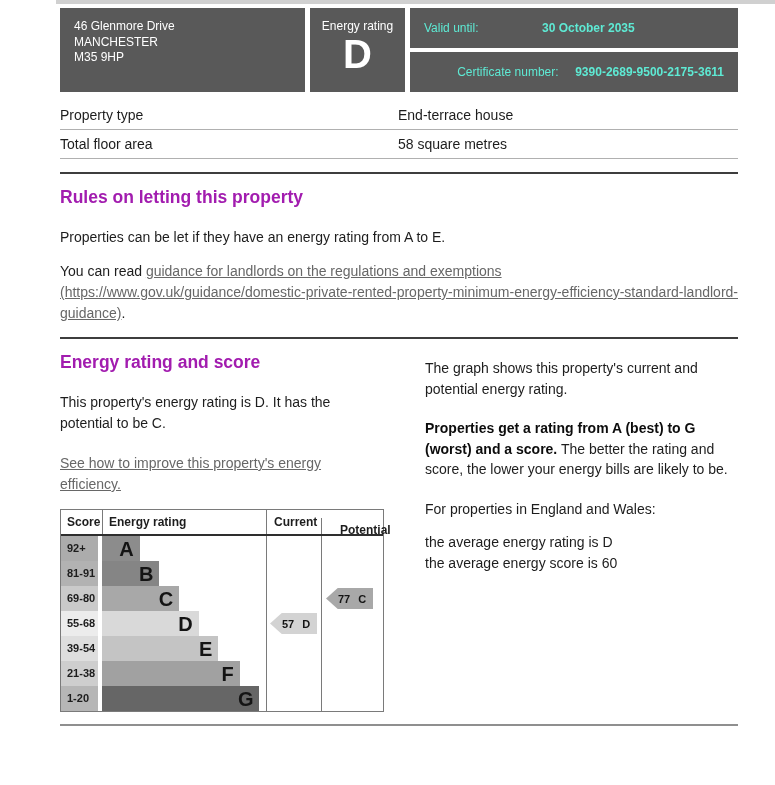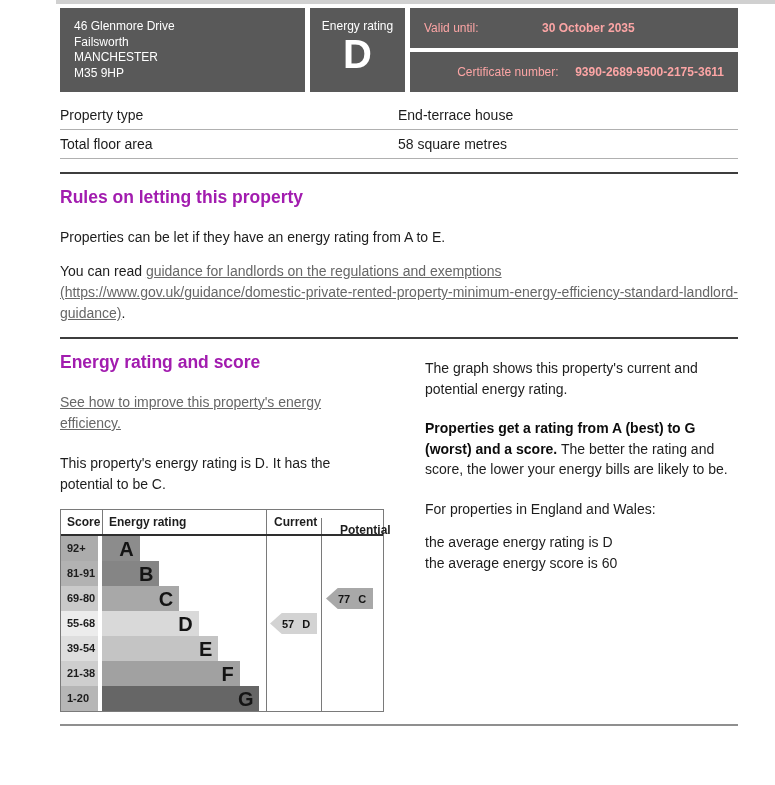--- a/index.html
+++ b/index.html
@@ -10,21 +10,21 @@
   .top-strip{position:absolute;left:56px;right:0;top:0;height:4px;background:#d0d0d0;}
   .page{position:absolute;left:60px;top:8px;width:678px;}
 
   
   .hdr{display:flex;gap:5px;height:84px;}
   .addr-box{width:245px;box-sizing:border-box;color:#fff;padding:11px 14px;font-size:12px;line-height:15.5px;}
   .rating-box{width:95px;box-sizing:border-box;color:#fff;text-align:center;padding-top:11px;}
   .rating-box .lbl{font-size:12px;}
   .rating-box .val{font-size:40px;font-weight:bold;line-height:42px;}
   .meta-col{flex:1;display:flex;flex-direction:column;gap:4px;}
-  .meta-row{flex:1;color:#fca5a5;display:flex;align-items:center;padding:0 14px;font-size:12px;}
+  .meta-row{flex:1;color:#5eead4;display:flex;align-items:center;padding:0 14px;font-size:12px;}
   .meta-row .lbl{width:118px;flex:none;}
   .meta-row .val{font-weight:bold;}
 
   
   .sum{margin-top:9px;}
   .sum-row{display:flex;border-bottom:1px solid #b0b0b0;padding:6px 0 6px;}
   .sum-label{width:338px;flex:none;}
   .sum-value{flex:1;}
 
   hr{border:none;margin:0;}
@@ -67,21 +67,20 @@
 </head>
 <body>
 
 <div class="top-strip"></div>
 
 <div class="page">
 
   <div class="hdr">
     <div class="addr-box" style="background: rgb(89, 89, 89);">
       <div>46 Glenmore Drive</div>
-      <div>Failsworth</div>
       <div>MANCHESTER</div>
       <div>M35 9HP</div>
     </div>
     <div class="rating-box" style="background: rgb(89, 89, 89);">
       <div class="lbl">Energy rating</div>
       <div class="val">D</div>
     </div>
     <div class="meta-col">
       <div class="meta-row" style="background: rgb(89, 89, 89);">
         <span class="lbl">Valid until:</span>
@@ -111,22 +110,22 @@
     <h2>Rules on letting this property</h2>
     <p class="mt-lg">Properties can be let if they have an energy rating from A to E.</p>
     <p class="mt-md"><span>You can read </span><a class="link" href="#">guidance for landlords on the regulations and exemptions (https://www.gov.uk/guidance/domestic-private-rented-property-minimum-energy-efficiency-standard-landlord-guidance)</a><span>.</span></p>
   </div>
 
   <hr class="dark">
 
   <div class="cols">
     <div class="col-left">
       <h2>Energy rating and score</h2>
+      <p class="mt-lg">This property's energy rating is D. It has the potential to be C.</p>
       <p class="mt-lg"><a class="link" href="#">See how to improve this property's energy efficiency.</a></p>
-      <p class="mt-lg">This property's energy rating is D. It has the potential to be C.</p>
 
       <div class="chart">
         <div class="chart-header">
           <div class="ch-score">Score</div>
           <div class="ch-rating">Energy rating</div>
           <div class="ch-current">Current</div>
           <div class="ch-potential">Potential</div>
         </div>
 
         <div class="band-row">

